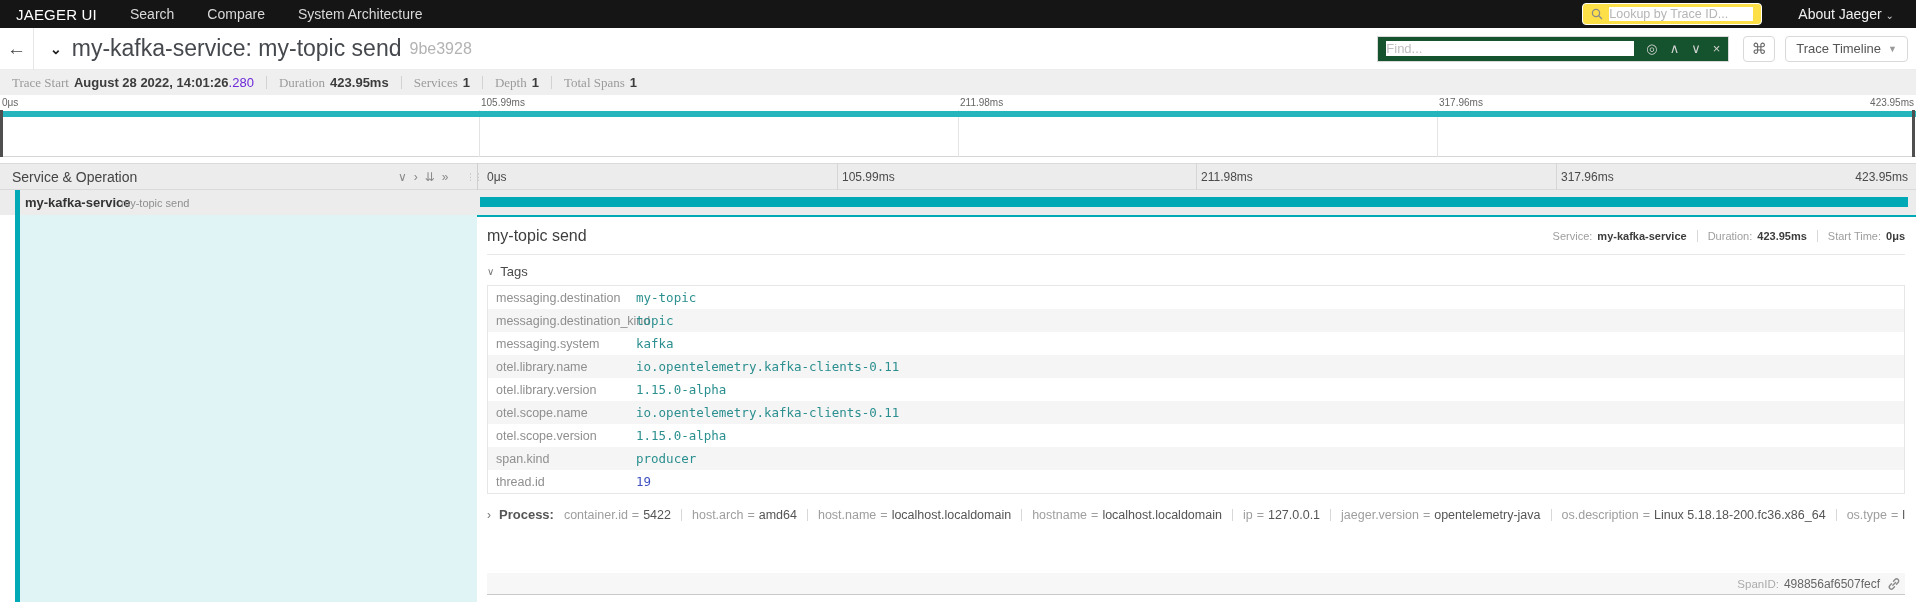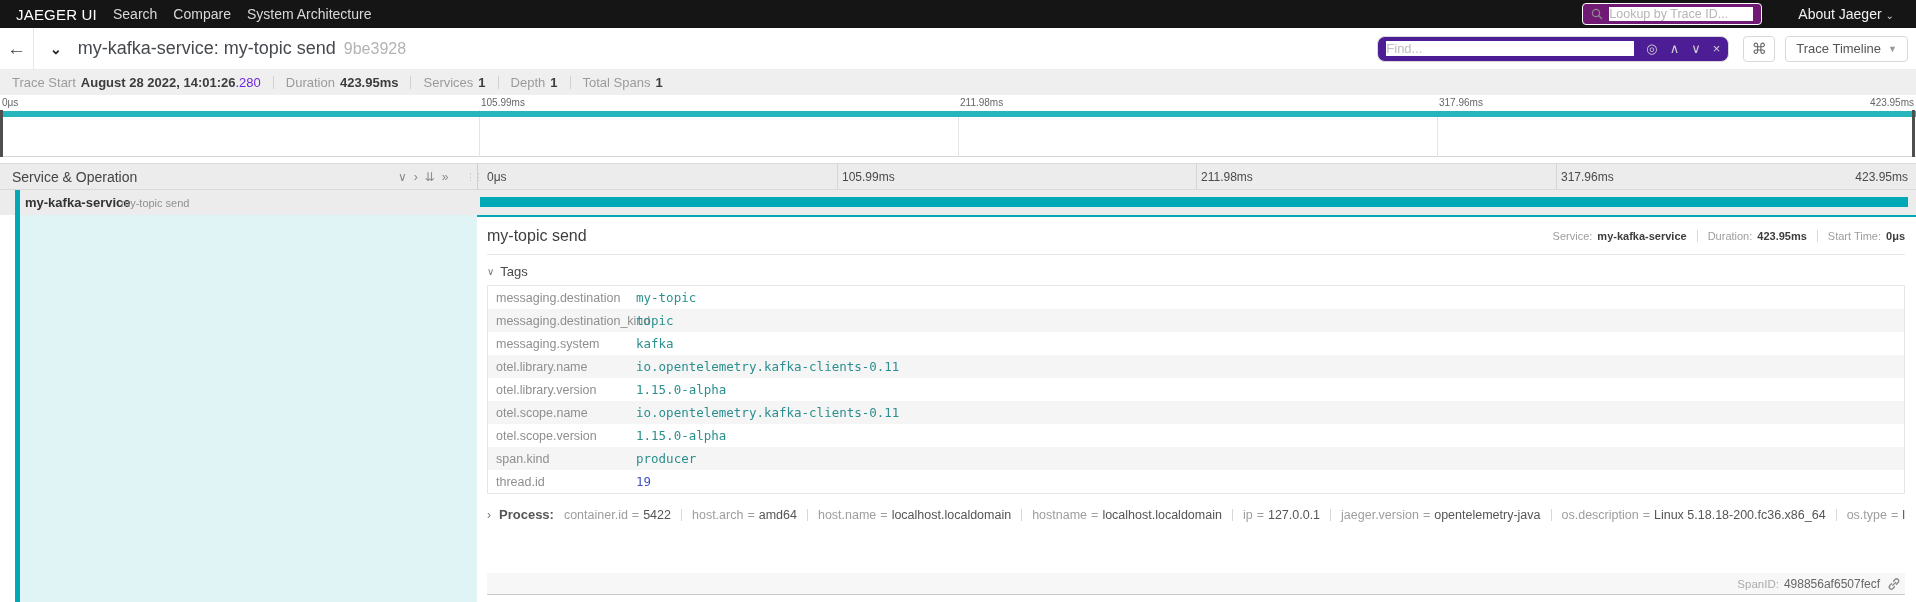--- a/index.html
+++ b/index.html
@@ -6,56 +6,56 @@
   html,body { background:#fff; }
   .screen {
     position:relative; width:1916px; height:602px; overflow:hidden;
     font-family:"Liberation Sans", sans-serif; background:#fff; color:#444;
   }
 
   
   .topnav { position:absolute; left:0; top:0; width:1916px; height:28px; background:#151515;
             display:flex; align-items:center; }
   .brand { color:#fff; font-size:15px; margin-left:16px; letter-spacing:.2px; }
-  .navitem { color:#d9d9d9; font-size:14px; margin-left:16px; cursor:pointer; }
+  .navitem { color:#d9d9d9; font-size:14px; margin-left:33px; cursor:pointer; }
   .nav-right { margin-left:auto; display:flex; align-items:center; }
-  .trace-lookup { width:180px; height:22px; background:#701a75; border-radius:4px; border:1px solid #fff;
+  .trace-lookup { width:180px; height:22px; background:#fde047; border-radius:4px; border:1px solid #fff;
                   display:flex; align-items:center; padding:0 8px; }
   .trace-lookup input { border:none; outline:none; width:100%; font-size:12.5px; color:#444;
                         font-family:"Liberation Sans", sans-serif; margin-left:6px;}
   .trace-lookup input::placeholder { color:#b5b5b5; }
   .about { color:#f0f0f0; font-size:14px; margin-left:36px; margin-right:22px; cursor:pointer; }
   .about .chev { font-size:10px; color:#cfcfcf; margin-left:4px; }
 
   
   .trace-header { position:absolute; left:0; top:28px; width:1916px; height:42px; background:#fff;
                   display:flex; align-items:center; border-bottom:1px solid #ececec; }
   .back-zone { width:34px; height:42px; display:flex; align-items:center; justify-content:center;
                border-right:1px solid #e6e6e6; cursor:pointer; }
   .back-arrow { font-size:19px; color:#444; }
   .title-chev { font-size:14px; font-weight:bold; color:#222; margin-left:16px; cursor:pointer; }
-  .trace-title { font-size:18px; color:#45484d; margin-left:16px; white-space:nowrap; }
+  .trace-title { font-size:23px; color:#45484d; margin-left:10px; white-space:nowrap; }
   .trace-id { font-size:16px; color:#b3b3b3; margin-left:8px; }
   .th-right { margin-left:auto; display:flex; align-items:center; margin-right:8px; }
-  .findbox { width:352px; height:26px; border:1px solid #d9d9d9; border-radius:8px; background:#4c1d95;
+  .findbox { width:352px; height:26px; border:1px solid #d9d9d9; border-radius:0; background:#14532d;
              display:flex; align-items:center; padding:0 8px; }
   .findbox input { border:none; outline:none; flex:1; font-size:13px; color:#444;
                    font-family:"Liberation Sans", sans-serif; }
   .findbox input::placeholder { color:#bfbfbf; }
   .findbox .fi { color:#d2d2d2; font-size:13px; margin-left:12px; cursor:pointer; }
   .kbd-btn { width:32px; height:26px; border:1px solid #d9d9d9; border-radius:4px; margin-left:14px;
              display:flex; align-items:center; justify-content:center; font-size:15px; color:#666; cursor:pointer; background:#fff;}
   .view-select { height:26px; border:1px solid #d9d9d9; border-radius:4px; margin-left:10px;
                  display:flex; align-items:center; padding:0 10px; font-size:13px; color:#555; cursor:pointer; background:#fff;}
   .view-select .chev { font-size:9px; color:#999; margin-left:7px; }
 
   
   .trace-info { position:absolute; left:0; top:70px; width:1916px; height:25px; background:#efefef;
                 display:flex; align-items:center; font-size:13px; padding-left:12px; }
-  .ti-label { color:#9b9b9b; }
+  .ti-label { color:#9b9b9b;font-family:Liberation Serif, serif; }
   .ti-value { color:#3c3c3c; font-weight:bold; margin-left:5px; }
   .ti-dim { color:#6d28d9; }
   .ti-sep { width:1px; height:13px; background:#d2d2d2; margin:0 12px; }
 
   
   .mm-labels { position:absolute; left:0; top:95px; width:1916px; height:15px; background:#fff; font-size:10px; color:#666; }
   .mm-labels span { position:absolute; top:2px; }
   .minimap { position:absolute; left:0; top:110px; width:1916px; height:47px; background:#fff;
              border-bottom:1px solid #d5d5d5; }
   .mm-span { position:absolute; left:0; top:1px; width:1916px; height:6px; background:#26b5bc; }

